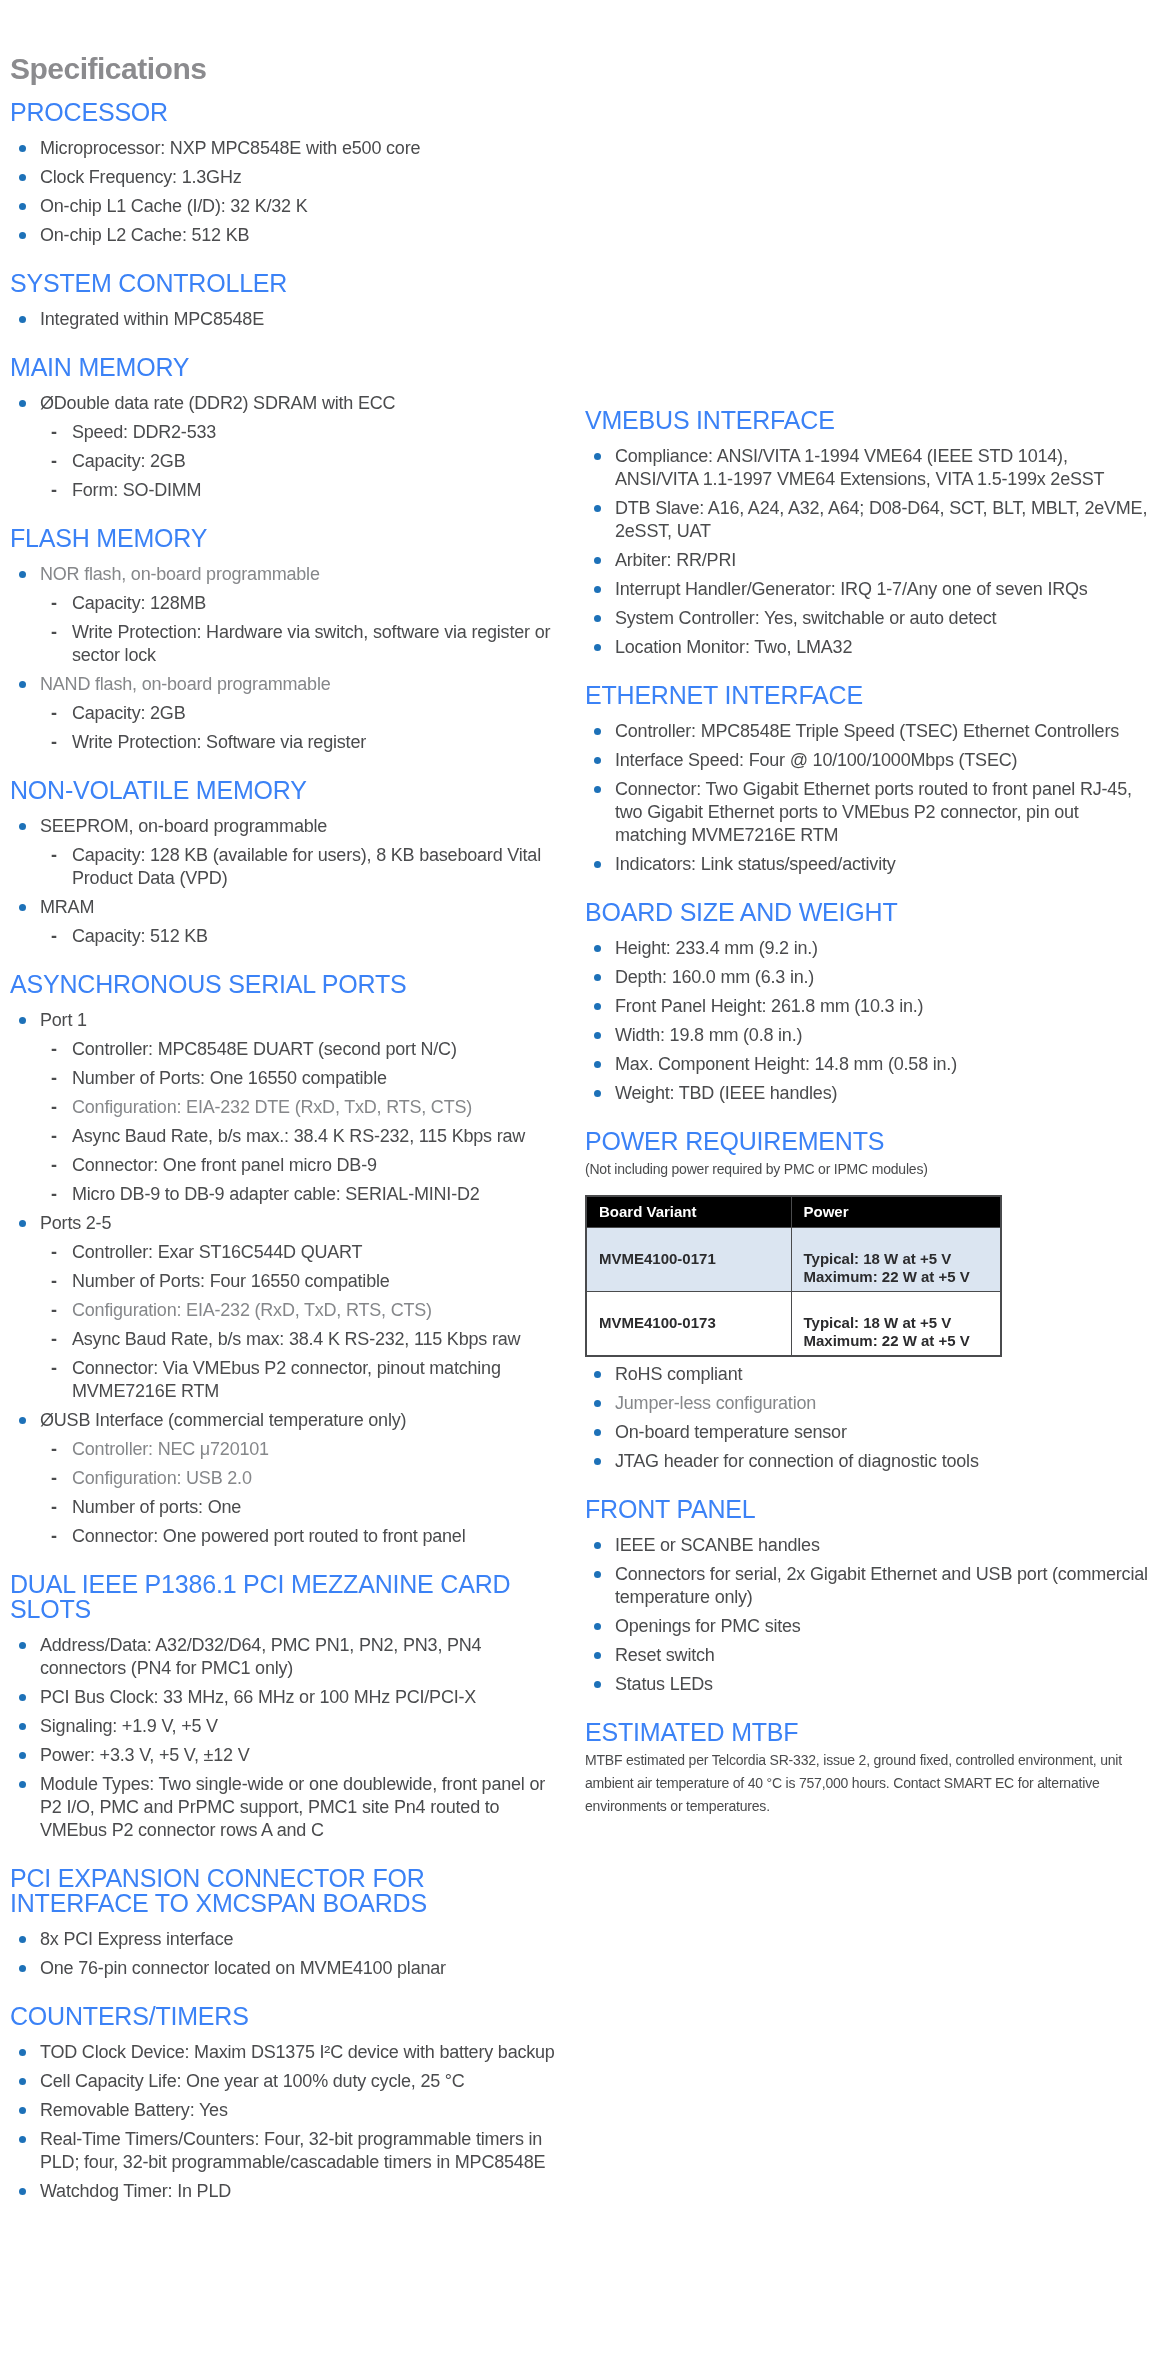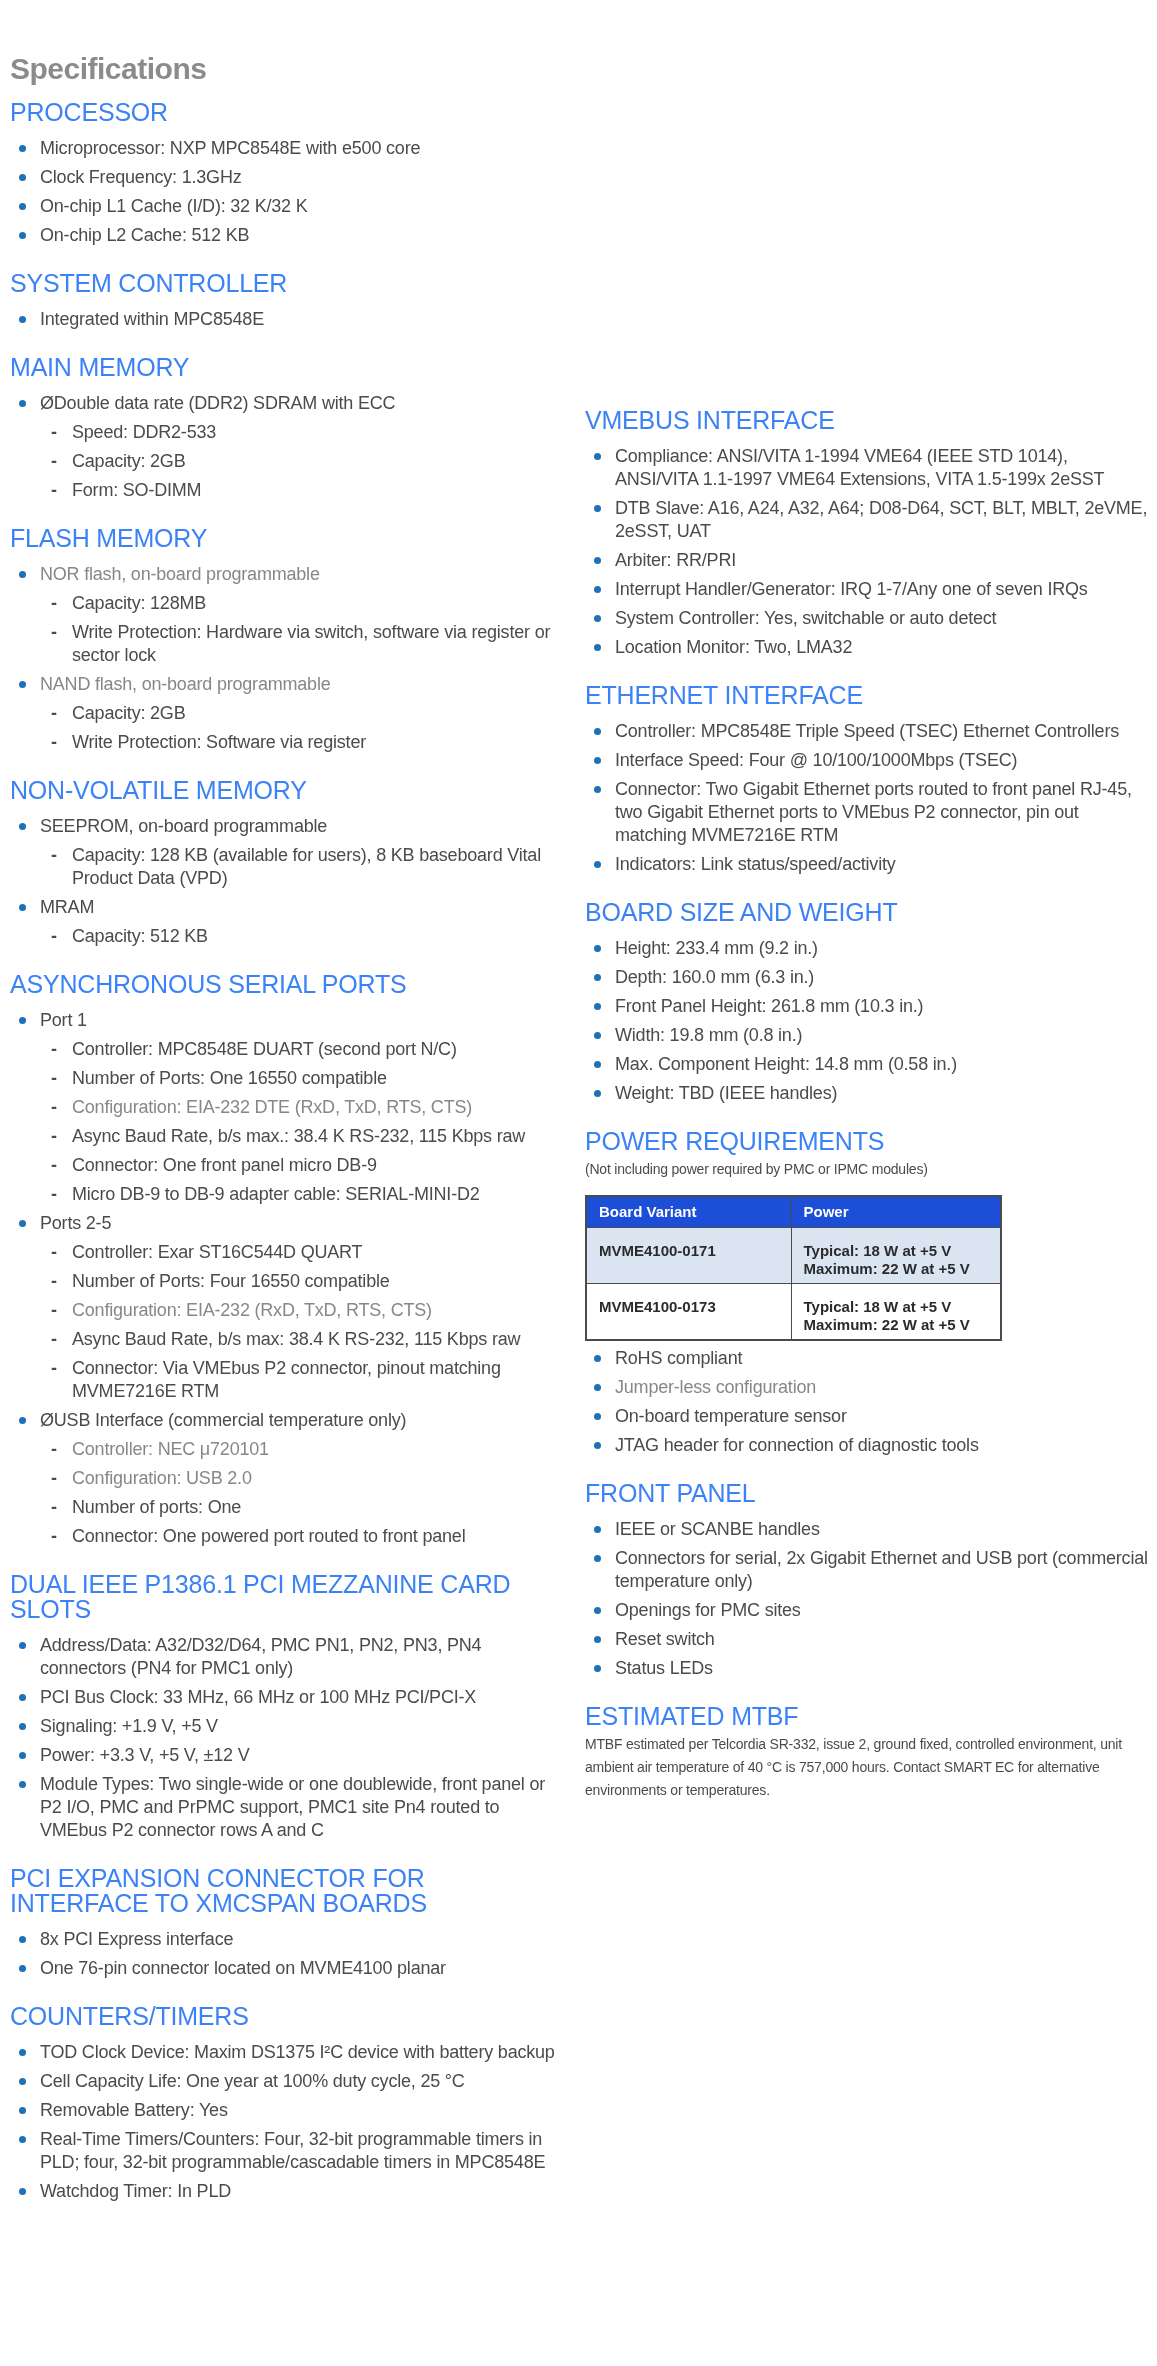--- a/index.html
+++ b/index.html
@@ -35,25 +35,25 @@
     font-size:14px;line-height:23px;color:#4a4b4d;margin:-8px 0 14px 0;letter-spacing:-0.2px;
   }
   .para{
     font-size:14px;line-height:23px;color:#4a4b4d;margin:-8px 0 0 0;letter-spacing:-0.2px;
   }
   table.power-table{
     border-collapse:collapse;margin:4px 0 6px 0;width:415px;table-layout:fixed;
     border:2px solid #4a4b4d;
   }
   table.power-table th{
-    background:#1d4ed8;color:#ffffff;text-align:left;font-size:15px;font-weight:bold;
+    background:#000000;color:#ffffff;text-align:left;font-size:15px;font-weight:bold;
     padding:6px 8px 6px 12px;border:1px solid #4a4b4d;line-height:18px;
   }
   table.power-table td{
-    font-size:15px;font-weight:bold;color:#2b2b2d;padding:14px 8px 5px 12px;
+    font-size:15px;font-weight:bold;color:#2b2b2d;padding:22px 8px 5px 12px;
     border:1px solid #4a4b4d;line-height:18px;vertical-align:top;
   }
   table.power-table col.c1{width:205px;}
   table.power-table col.c2{width:210px;}
   table.power-table tr.alt td{background:#dbe5f1;}
 </style>
 </head>
 <body>
 
 <div class="col col-left" id="col-left">

